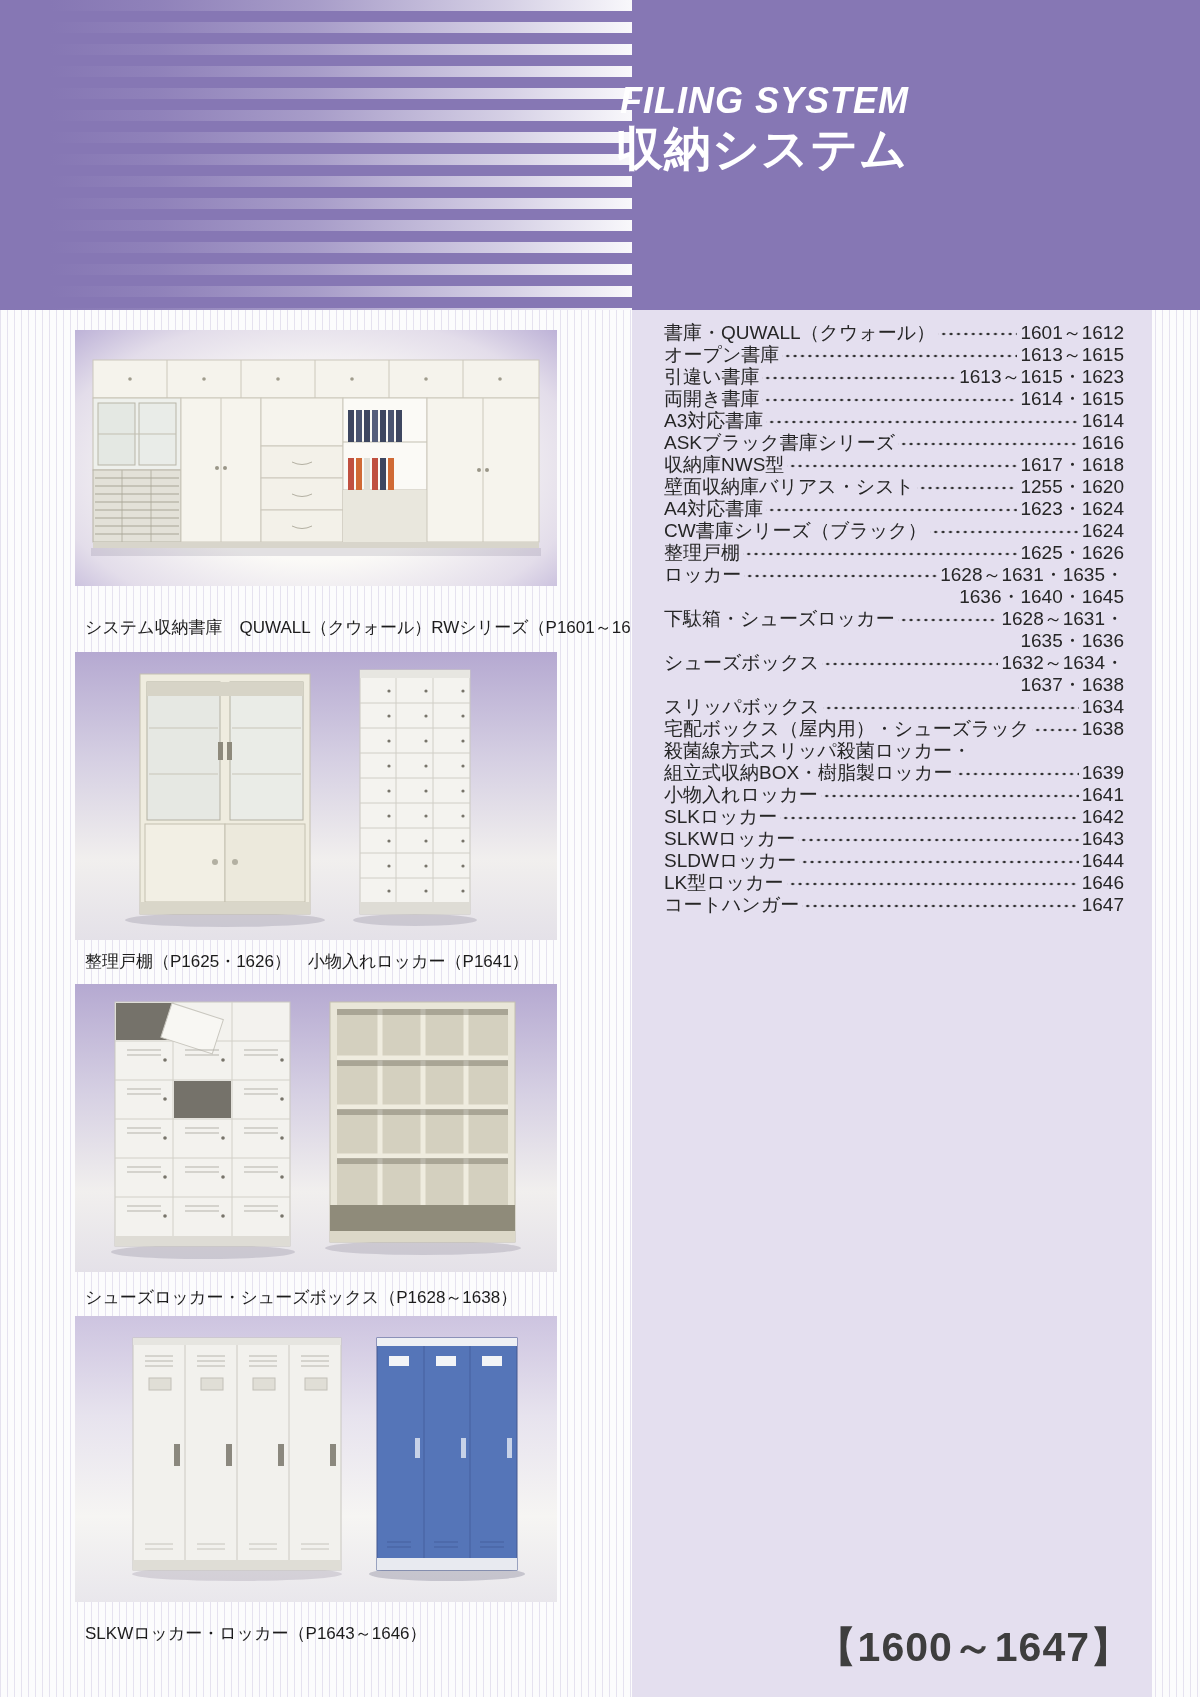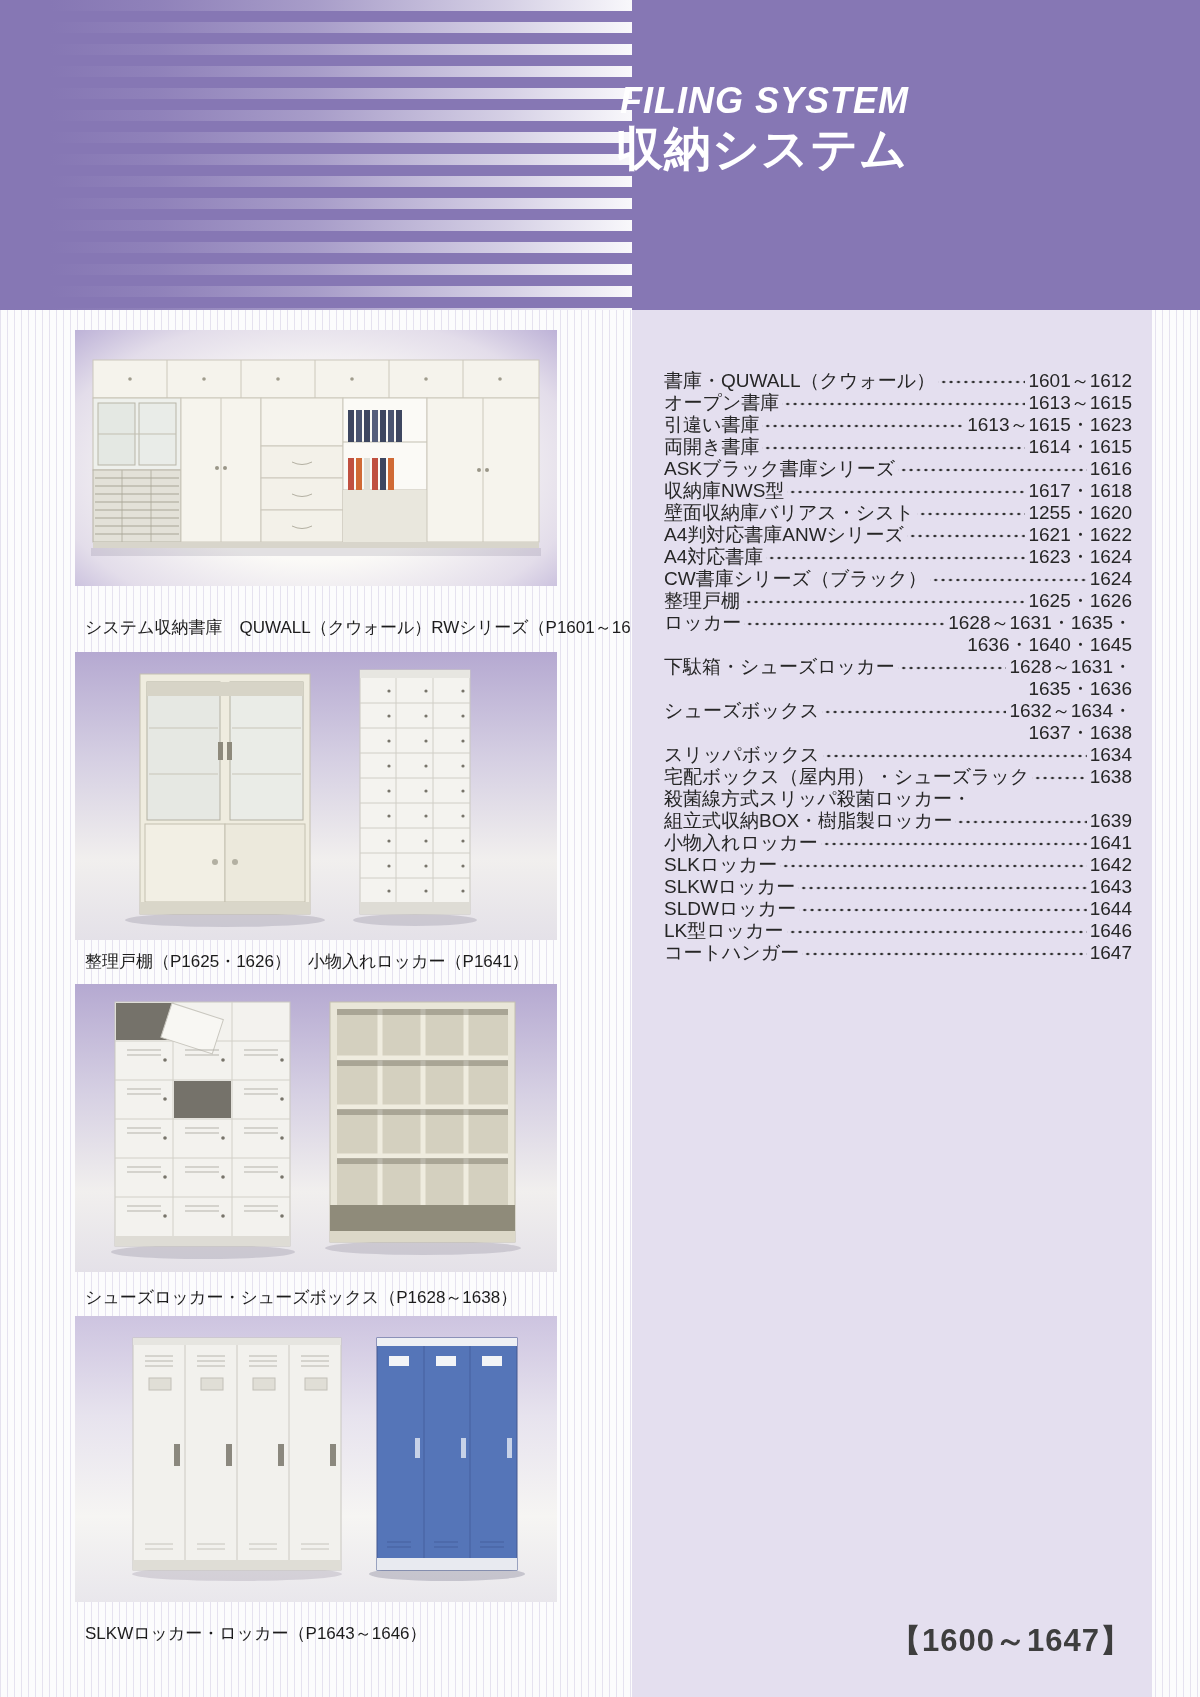--- a/index.html
+++ b/index.html
@@ -41,39 +41,38 @@
     position:absolute;left:0;top:310px;width:1200px;height:1387px;
     background-color:#fcfcfd;
     background-image:repeating-linear-gradient(to right,rgba(139,122,184,0.20) 0 1.5px,rgba(255,255,255,0) 1.5px 7px);
   }
   .toc-panel{
     position:absolute;left:632px;top:310px;width:520px;height:1387px;
     background:#e4dfef;
   }
   .toc{
     position:absolute;left:0;top:12px;width:520px;
-    padding:0 20px 0 32px;box-sizing:border-box;
+    padding:0 28px 0 32px;box-sizing:border-box;
     color:#262626;
-    margin-top:48px;
   }
   .tr{display:flex;align-items:center;height:22px;font-size:19px;white-space:nowrap;}
   .tl{flex:0 0 auto;}
   .ld{
     flex:1 1 auto;height:100%;margin:0 3px;min-width:6px;
     background-image:radial-gradient(circle,#2f2f2f 1.35px,rgba(0,0,0,0) 1.6px);
     background-size:7.4px 8px;background-repeat:repeat-x;background-position:2px 60%;
   }
   .tp{flex:0 0 auto;}
   .tr.cont{justify-content:flex-end;}
   .tr.label-only .tl{flex:1 1 auto;}
   
   .page-range{
     position:absolute;left:632px;top:1620px;width:520px;
     box-sizing:border-box;padding-right:20px;text-align:right;
-    font-size:31px;font-weight:bold;color:#3e3e3e;letter-spacing:1px;
+    font-size:41px;font-weight:bold;color:#3e3e3e;letter-spacing:1px;
   }
   
   .pbox{position:absolute;left:75px;width:482px;overflow:hidden;}
   .pbox1{top:330px;height:256px;background:radial-gradient(ellipse at 50% 55%,#fbfaf7 45%,#e3ddea 78%,#bdb2d7 100%);}
   .pbox2{top:652px;height:288px;background:linear-gradient(to bottom,#b5a9d1 0%,#d6d0e3 38%,#f1efee 72%,#e4e1e8 100%);}
   .pbox3{top:984px;height:288px;background:linear-gradient(to bottom,#b5a9d1 0%,#d6d0e3 38%,#f1efee 72%,#e4e1e8 100%);}
   .pbox4{top:1316px;height:286px;background:linear-gradient(to bottom,#cdc4e0 0%,#e7e3ee 35%,#f6f5f3 70%,#e9e7ec 100%);}
   .caption{
     position:absolute;left:85px;width:472px;height:22px;
     font-size:17px;color:#1c1c1c;white-space:nowrap;
@@ -435,38 +434,38 @@
         <span class="tl">引違い書庫</span>
         <span class="ld"></span>
         <span class="tp">1613～1615・1623</span>
       </div>
     <div class="tr">
         <span class="tl">両開き書庫</span>
         <span class="ld"></span>
         <span class="tp">1614・1615</span>
       </div>
     <div class="tr">
+        <span class="tl">A3対応書庫</span>
+        <span class="ld"></span>
+        <span class="tp">1614</span>
+      </div>
+    <div class="tr">
         <span class="tl">ASKブラック書庫シリーズ</span>
         <span class="ld"></span>
         <span class="tp">1616</span>
       </div>
     <div class="tr">
         <span class="tl">収納庫NWS型</span>
         <span class="ld"></span>
         <span class="tp">1617・1618</span>
       </div>
     <div class="tr">
         <span class="tl">壁面収納庫バリアス・シスト</span>
         <span class="ld"></span>
         <span class="tp">1255・1620</span>
-      </div>
-    <div class="tr">
-        <span class="tl">A4判対応書庫ANWシリーズ</span>
-        <span class="ld"></span>
-        <span class="tp">1621・1622</span>
       </div>
     <div class="tr">
         <span class="tl">A4対応書庫</span>
         <span class="ld"></span>
         <span class="tp">1623・1624</span>
       </div>
     <div class="tr">
         <span class="tl">CW書庫シリーズ（ブラック）</span>
         <span class="ld"></span>
         <span class="tp">1624</span>

